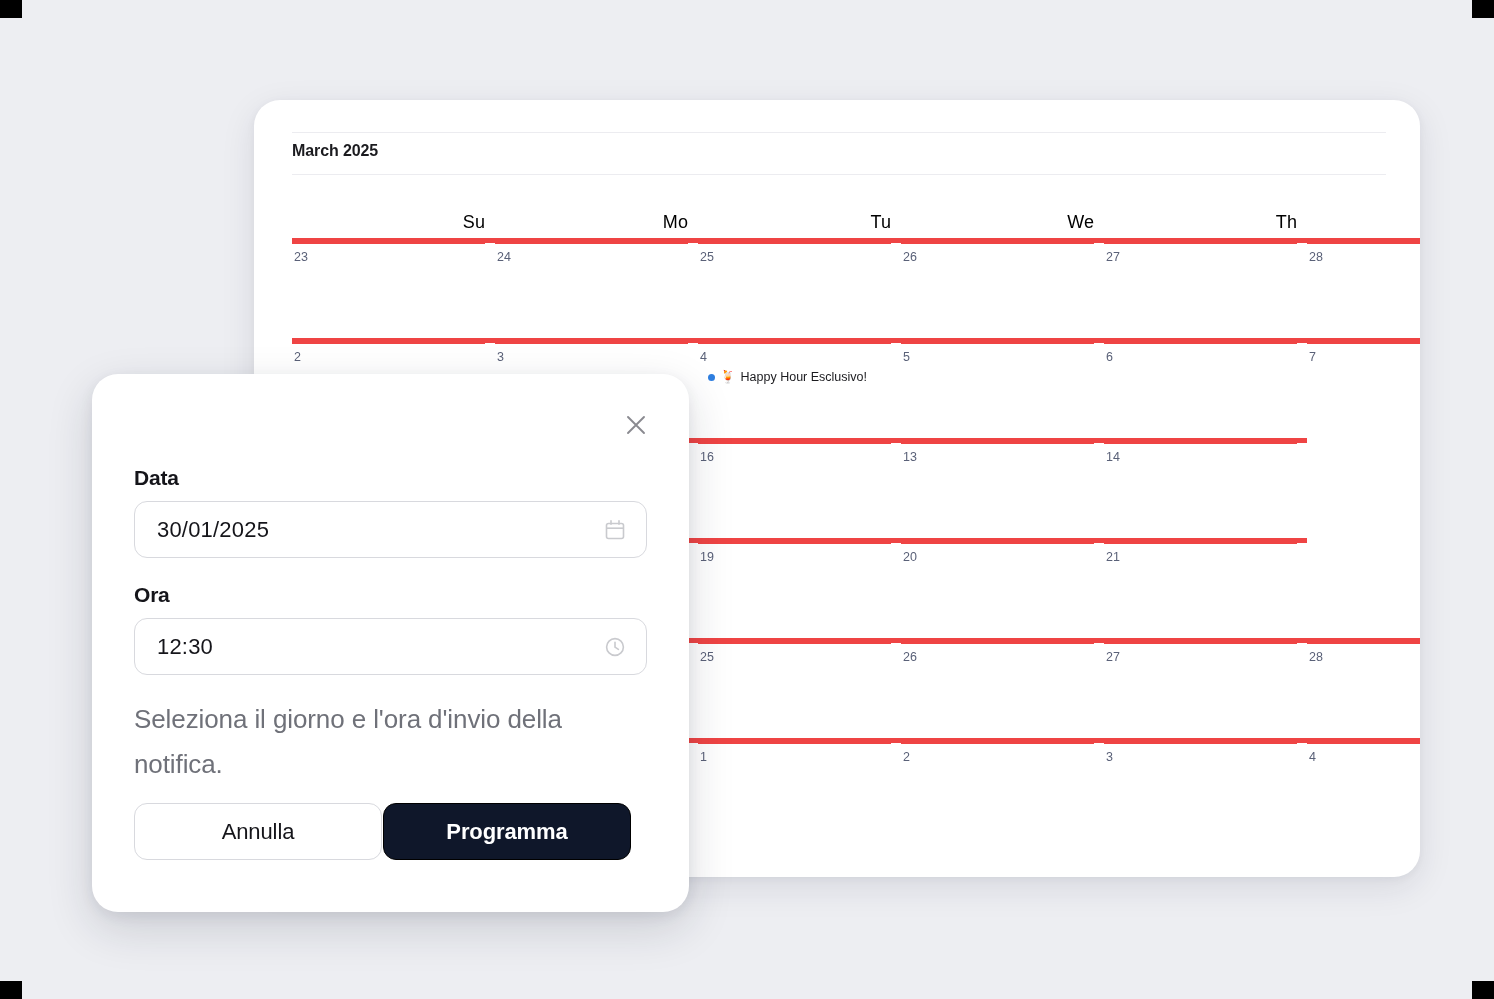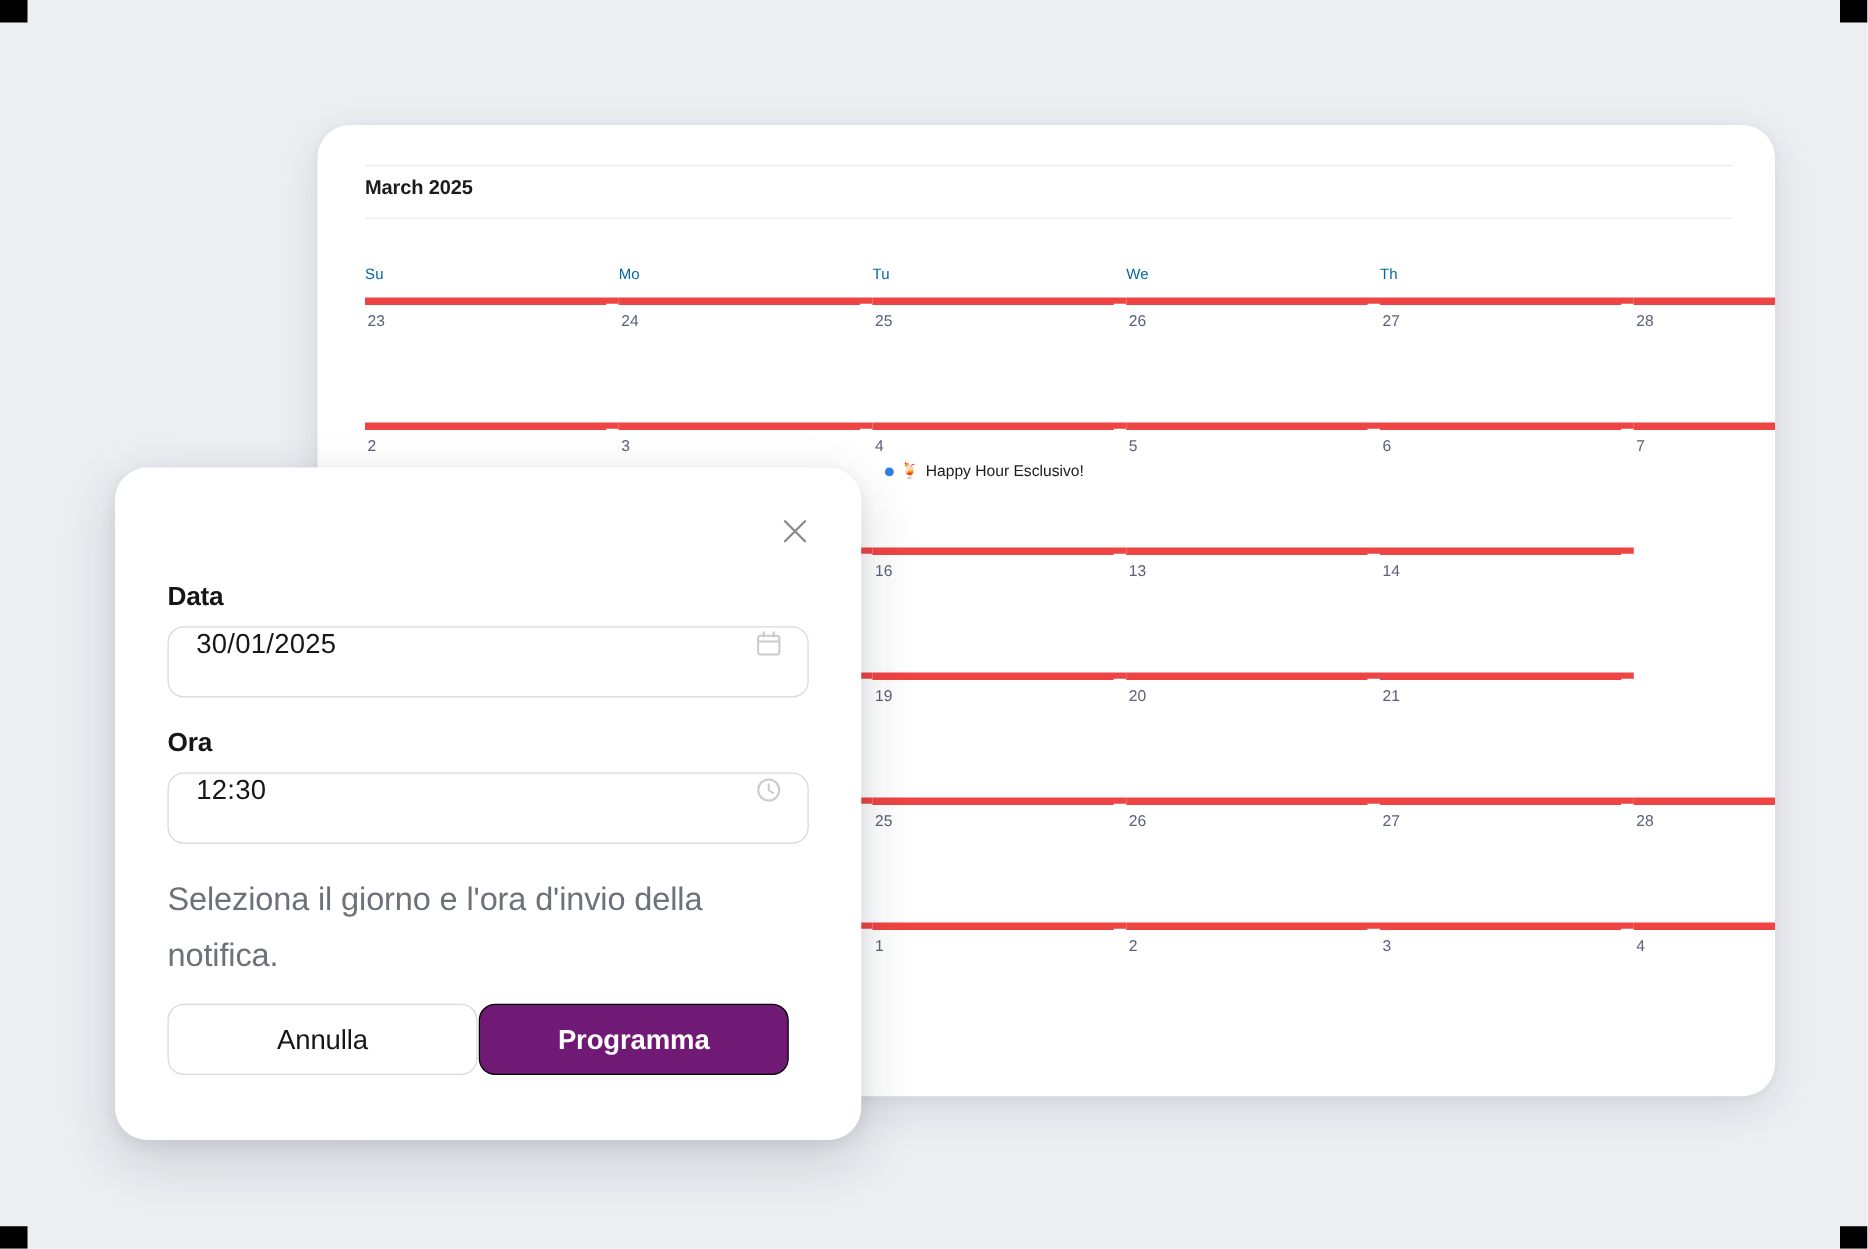--- a/index.html
+++ b/index.html
@@ -83,22 +83,23 @@
 
   .dow-row {
     display: flex;
     height: 26px;
     align-items: flex-start;
   }
   .dow-cell {
     width: 203px;
     flex: 0 0 203px;
     padding-right: 10px;
-    font-size: 12px;
-    color: #0369a1;
+    text-align: right;
+    font-size: 18px;
+    color: #000000;
     letter-spacing: 0.1px;
   }
 
   .week-row {
     display: flex;
     height: 100px;
   }
   .day-cell {
     width: 203px;
     flex: 0 0 203px;
@@ -187,21 +188,21 @@
   }
   .field-label.second { margin-top: 25px; }
 
   .input-box {
     position: relative;
     height: 57px;
     border: 1px solid #d8d9de;
     border-radius: 13px;
     background: #fff;
     display: flex;
-    align-items: flex-start;
+    align-items: center;
     padding: 0 18px 0 22px;
     gap: 16px;
   }
   .input-value {
     font-size: 22px;
     color: #15151a;
     letter-spacing: 0.2px;
     flex: 1;
   }
   .input-icon {
@@ -244,21 +245,21 @@
   .btn-secondary {
     min-width: 248px;
     padding: 0 26px;
     background: #ffffff;
     border: 1px solid #d8d9de;
     color: #15151a;
   }
   .btn-primary {
     min-width: 248px;
     padding: 0 26px;
-    background: #701a75;
+    background: #0f172a;
     border: 1px solid #000000;
     color: #ffffff;
     font-weight: 700;
   }
 </style>
 </head>
 <body style="background: rgb(237, 238, 242);">
 
 <div class="crop-mark crop-tl"></div>
 <div class="crop-mark crop-tr"></div>

